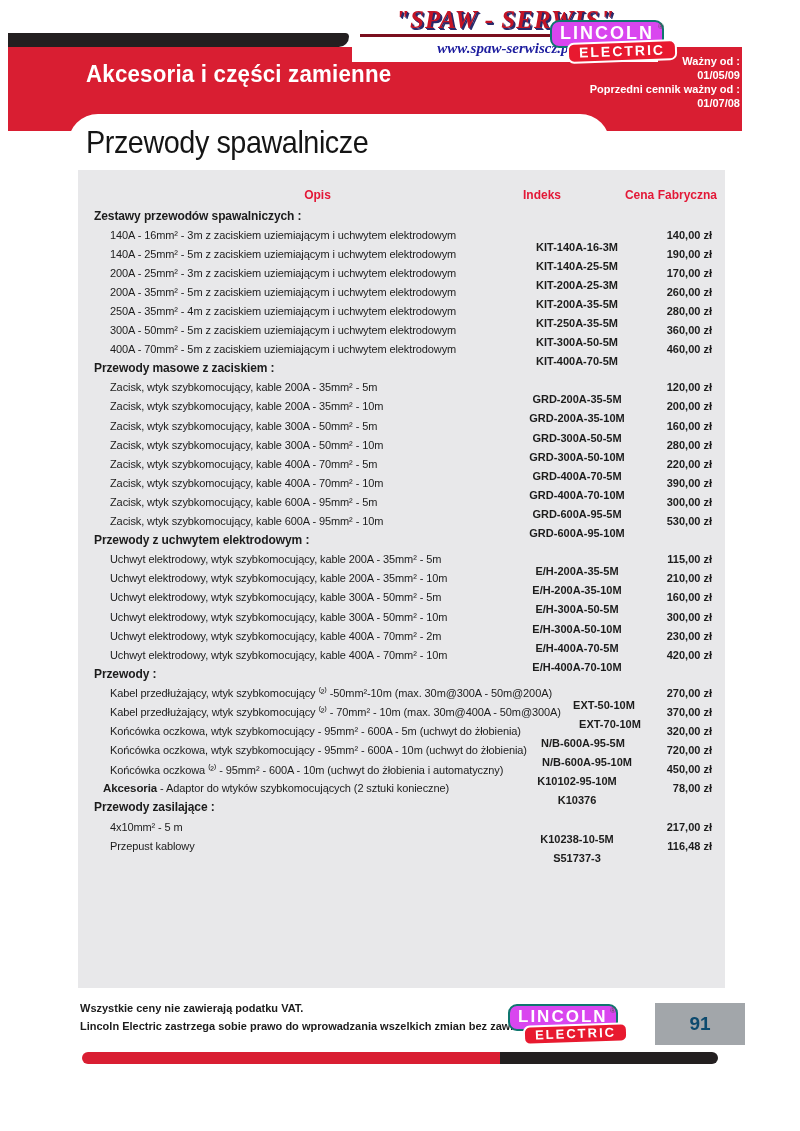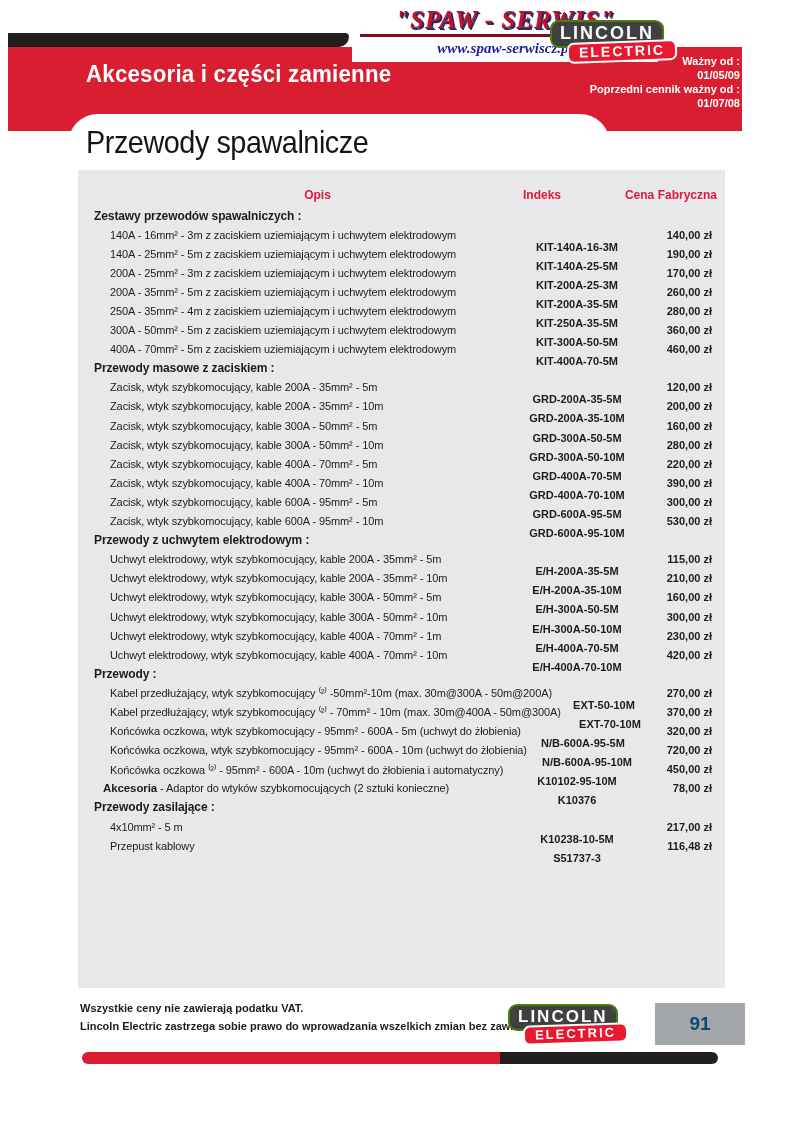--- a/index.html
+++ b/index.html
@@ -23,21 +23,21 @@
   .spaw-box{position:absolute;left:352px;top:5px;width:306px;height:57px;background:#fff;text-align:center;}
   .spaw-title{display:inline-block;margin-top:1px;font-family:"Liberation Serif",serif;font-style:italic;
     font-weight:bold;font-size:25px;letter-spacing:1px;color:#c41425;white-space:nowrap;
     text-shadow:1px 1px 0 #2a2a6a,2px 2px 0 #2a2a6a;}
   .spaw-rule{height:3px;background:#7a0f1e;margin:0 8px 2px 8px;}
   .spaw-url{font-family:"Liberation Serif",serif;font-style:italic;font-weight:bold;
     font-size:15px;color:#1d1d9e;white-space:nowrap;}
   
   .lincoln{position:absolute;width:120px;height:50px;}
   .lincoln-top{left:550px;top:20px;}
-  .l-black{position:absolute;left:0;top:0;background:#404040;color:#fff;border:2px solid #4d7c0f;
+  .l-black{position:absolute;left:0;top:0;background:#d946ef;color:#fff;border:2px solid #0f766e;
     border-radius:9px;font-weight:bold;font-size:18px;letter-spacing:2px;padding:1px 8px 2px 8px;
     white-space:nowrap;}
   .l-reg{position:absolute;left:108px;top:2px;font-size:8px;color:#555;}
   .l-red{position:absolute;left:17px;top:21px;background:#e8192f;color:#fff;border:2px solid #fff;
     border-radius:7px;font-weight:bold;font-size:14px;letter-spacing:2px;padding:0 10px 1px 10px;
     transform:rotate(-2deg);white-space:nowrap;}
   
   .table-panel{position:absolute;left:78px;top:170px;width:647px;height:818px;background:#e8e8ea;
     box-sizing:border-box;padding-top:14px;}
   .t-head{display:flex;height:22px;align-items:center;color:#e31837;font-weight:bold;font-size:12px;}
@@ -228,21 +228,21 @@
     <div class="c-price">160,00 zł</div>
   </div>
 
   <div class="t-row item">
     <div class="c-desc">Uchwyt elektrodowy, wtyk szybkomocujący, kable 300A - 50mm² - 10m</div>
     <div class="c-idx">E/H-300A-50-10M</div>
     <div class="c-price">300,00 zł</div>
   </div>
 
   <div class="t-row item">
-    <div class="c-desc">Uchwyt elektrodowy, wtyk szybkomocujący, kable 400A - 70mm² - 1m</div>
+    <div class="c-desc">Uchwyt elektrodowy, wtyk szybkomocujący, kable 400A - 70mm² - 2m</div>
     <div class="c-idx">E/H-400A-70-5M</div>
     <div class="c-price">230,00 zł</div>
   </div>
 
   <div class="t-row item">
     <div class="c-desc">Uchwyt elektrodowy, wtyk szybkomocujący, kable 400A - 70mm² - 10m</div>
     <div class="c-idx">E/H-400A-70-10M</div>
     <div class="c-price">420,00 zł</div>
   </div>
 

